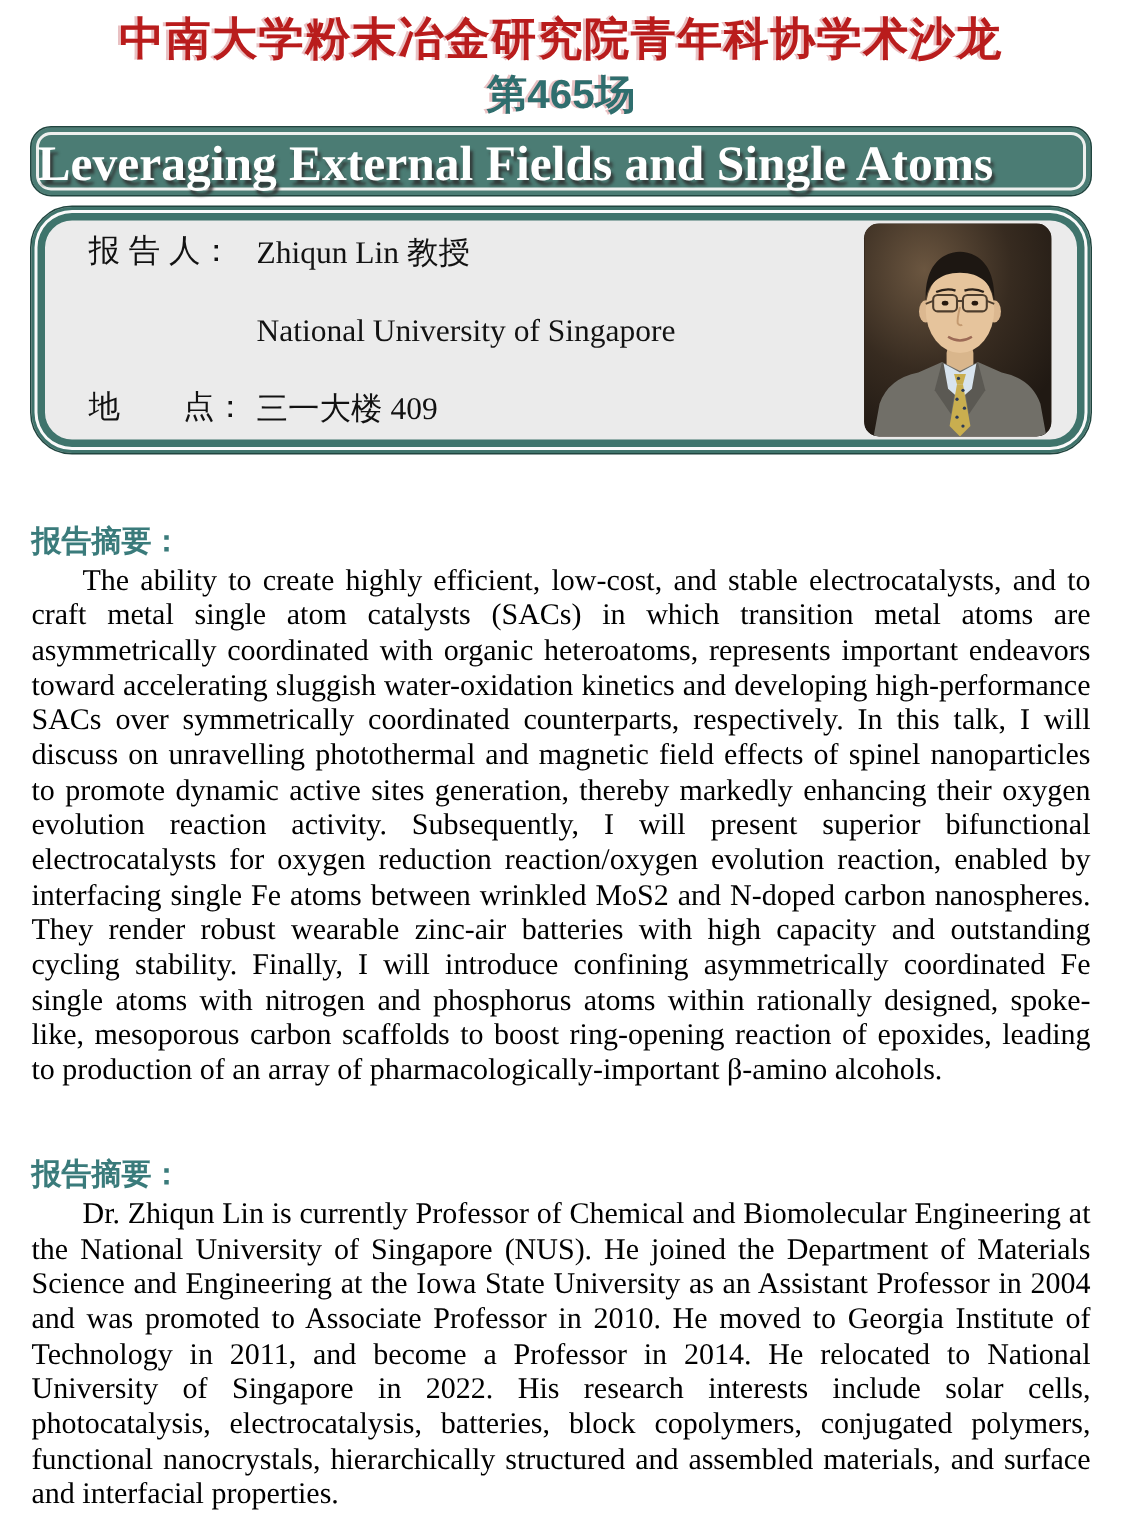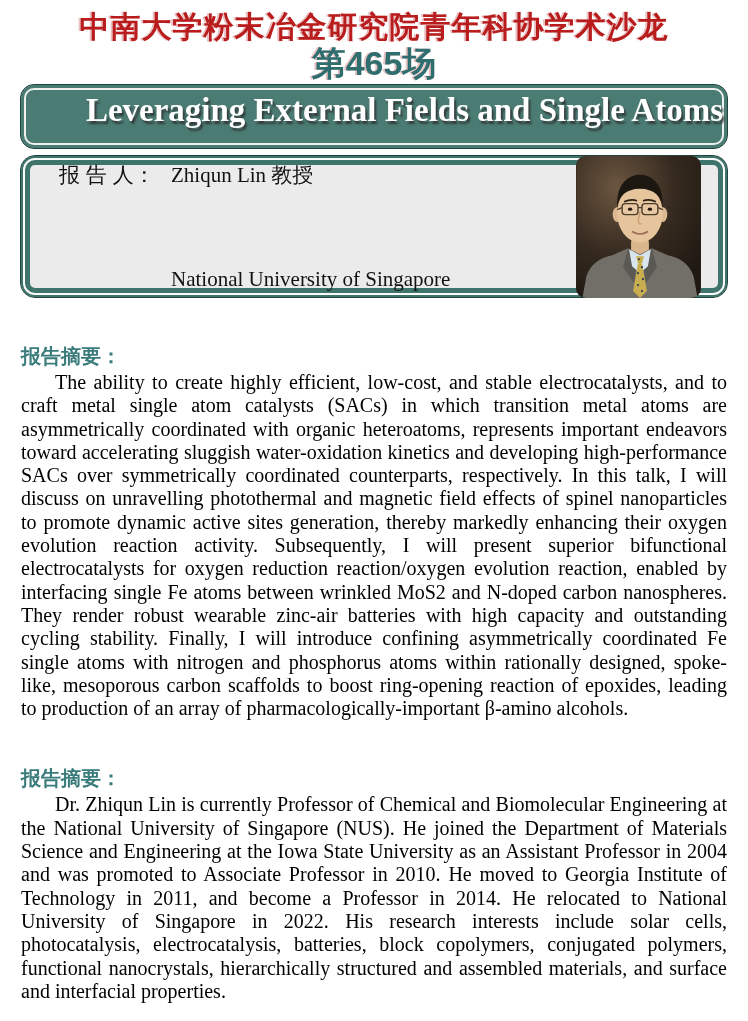--- a/index.html
+++ b/index.html
@@ -9,43 +9,43 @@
     font-family:"Liberation Sans", sans-serif;
     color:#000;
   }
   
   .cn-title { padding-top:8px; text-align:center; }
   .cn-title .line1 {
     font-size:30px; line-height:38px; font-weight:bold; letter-spacing:1px;
     color:#b91c1c; text-shadow:-2px 0 0 rgba(198,92,98,0.38);
   }
   .cn-title .line2 {
-    font-size:34px; line-height:34px; font-weight:bold;
+    font-size:27px; line-height:34px; font-weight:bold;
     color:#2f6e6e; text-shadow:-2px 0 0 rgba(198,92,98,0.38);
   }
   
   .banner {
     margin:4px 20px 0 20px;
     background:#4b7c74;
     border:1px solid #20453f;
     border-radius:14px;
     box-shadow: inset 0 0 0 3px #4b7c74, inset 0 0 0 5px #eef0ee;
-    text-align:right; padding:5px 4px 18px 4px;
+    text-align:left; padding:5px 4px 0 4px;
   }
   .banner .bline {
     font-family:"Liberation Serif", serif; font-weight:bold;
     font-size:33px; line-height:40px; color:#ffffff;
     text-shadow:2px 3px 2px rgba(45,45,45,0.8);
   }
   
   .info-box {
-    margin:6px 20px 0 20px; height:143px; box-sizing:border-box;
+    margin:6px 20px 0 20px; height:166px; box-sizing:border-box;
     background:#ebebeb;
     border:1px solid #20453f;
-    border-radius:15px;
+    border-radius:28px;
     box-shadow: inset 0 0 0 2px #3f746c, inset 0 0 0 4px #fafafa, inset 0 0 0 9px #3f746c;
     display:flex; align-items:center;
     padding:16px 26px 16px 38px;
   }
   .info-rows { flex:1; display:flex; flex-direction:column; justify-content:space-between; height:134px; }
   .info-row { display:flex; font-size:21px; line-height:30px; white-space:pre; }
   .info-row .label { min-width:112px; color:#121212; }
   .info-row .value { font-family:"Liberation Serif", serif; color:#121212; }
   .photo {
     width:125px; height:142px; margin-left:14px; flex:0 0 auto;
@@ -83,20 +83,24 @@
 
   <div class="info-box">
     <div class="info-rows">
       <div class="info-row">
         <span class="label">报 告 人：</span>
         <span class="value">Zhiqun Lin 教授</span>
       </div>
       <div class="info-row">
         <span class="label"></span>
         <span class="value">National University of Singapore</span>
+      </div>
+      <div class="info-row">
+        <span class="label">地　　点：</span>
+        <span class="value">三一大楼 409</span>
       </div>
     </div>
 
     <div class="photo">
       <svg width="125" height="142" viewBox="0 0 125 143" xmlns="http://www.w3.org/2000/svg">
         <defs>
           <radialGradient id="bgGrad" cx="32%" cy="22%" r="85%">
             <stop offset="0%" stop-color="#6b5640"></stop>
             <stop offset="55%" stop-color="#372b20"></stop>
             <stop offset="100%" stop-color="#201913"></stop>

